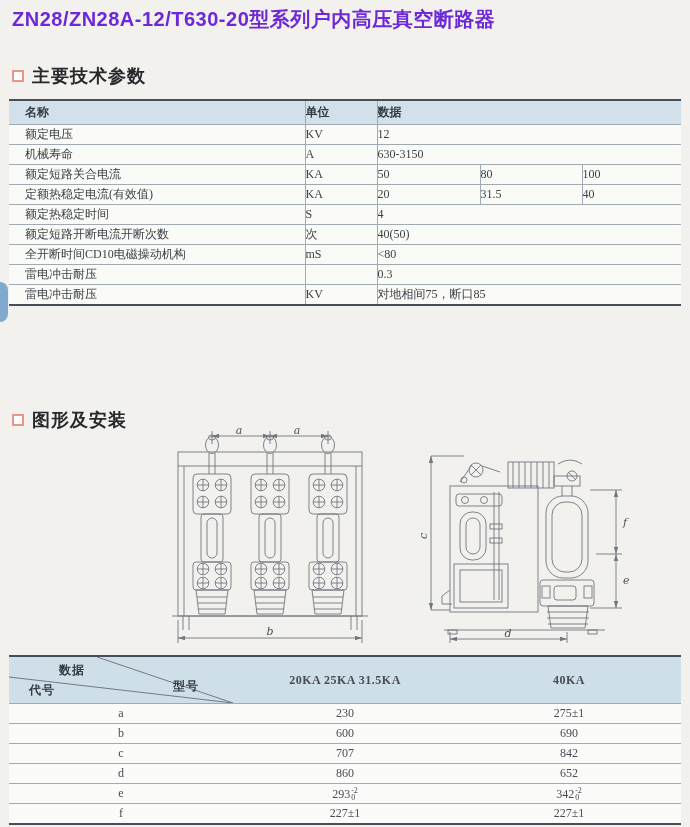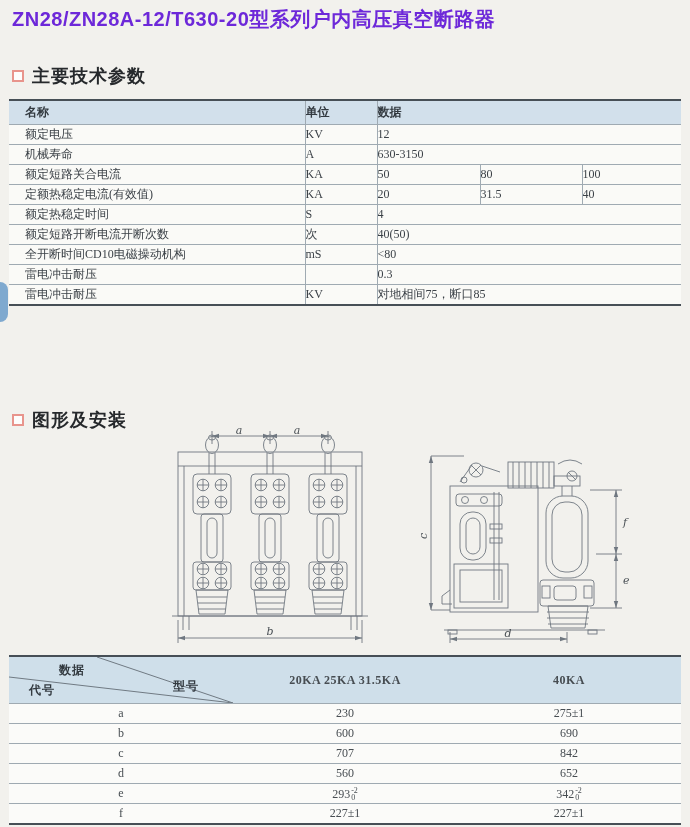--- a/index.html
+++ b/index.html
@@ -357,21 +357,21 @@
       <td class="bl">600</td>
       <td class="bl">690</td>
     </tr>
     <tr>
       <td>c</td>
       <td class="bl">707</td>
       <td class="bl">842</td>
     </tr>
     <tr>
       <td>d</td>
-      <td class="bl">560</td>
+      <td class="bl">860</td>
       <td class="bl">652</td>
     </tr>
     <tr>
       <td>e</td>
       <td class="bl"><span>293</span><span class="tol"><i>-2</i><i>0</i></span></td>
       <td class="bl"><span>342</span><span class="tol"><i>-2</i><i>0</i></span></td>
     </tr>
     <tr>
       <td>f</td>
       <td class="bl">227±1</td>

